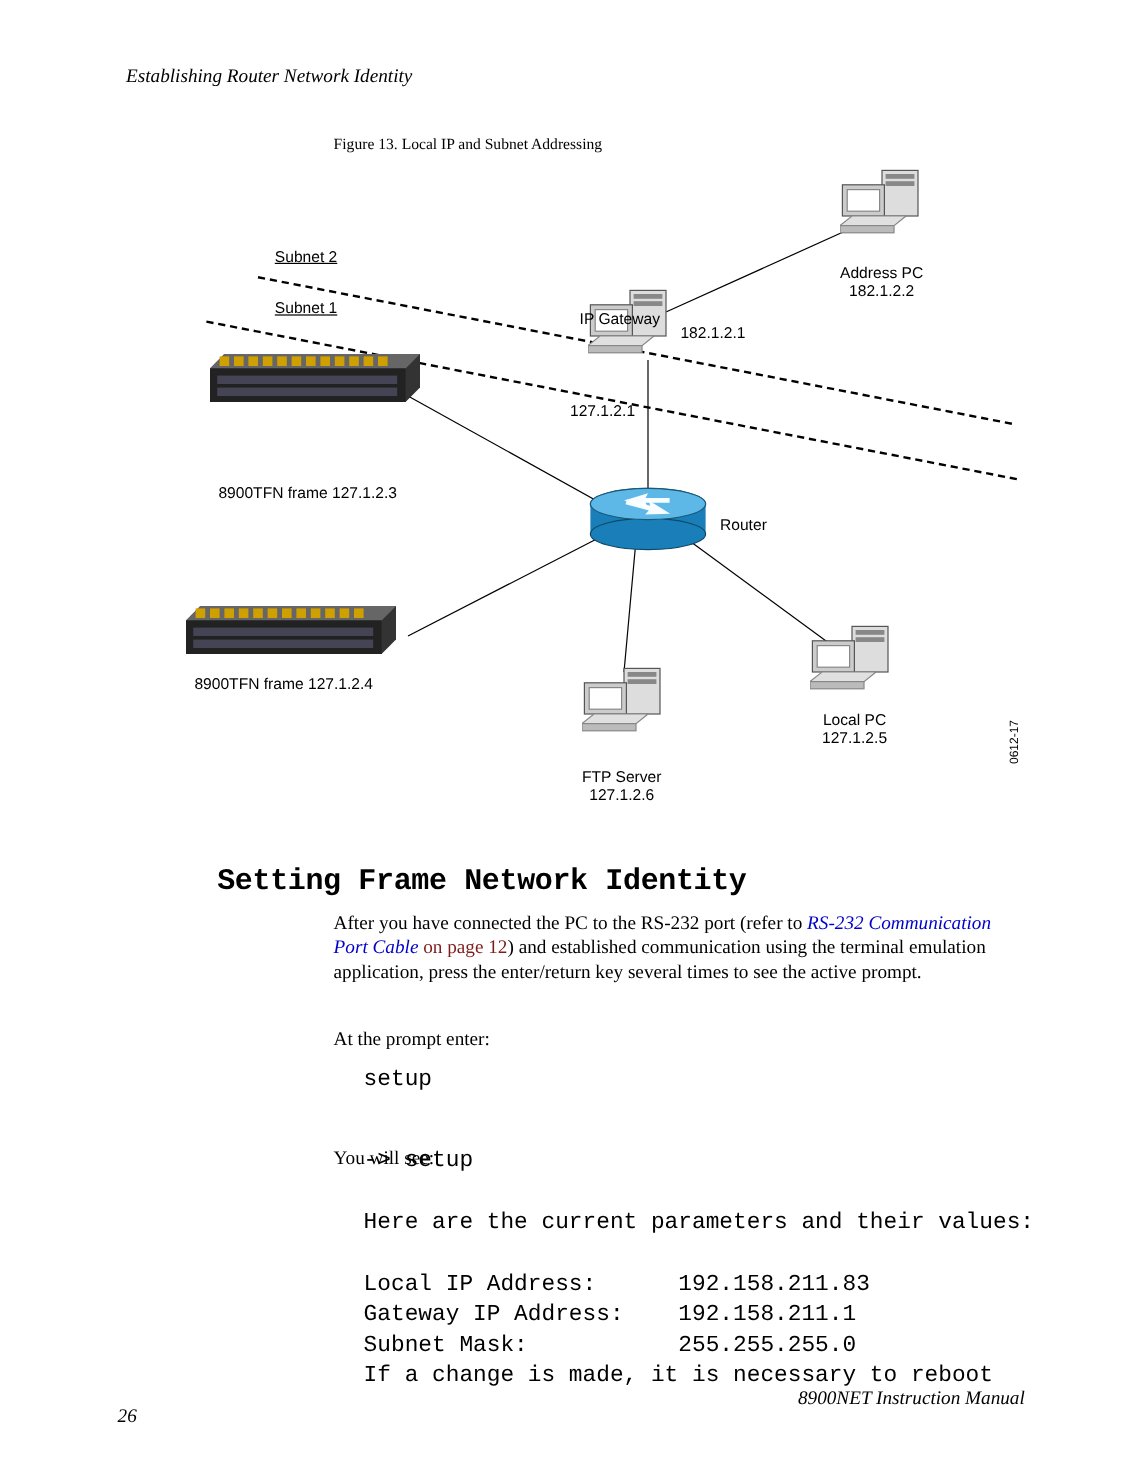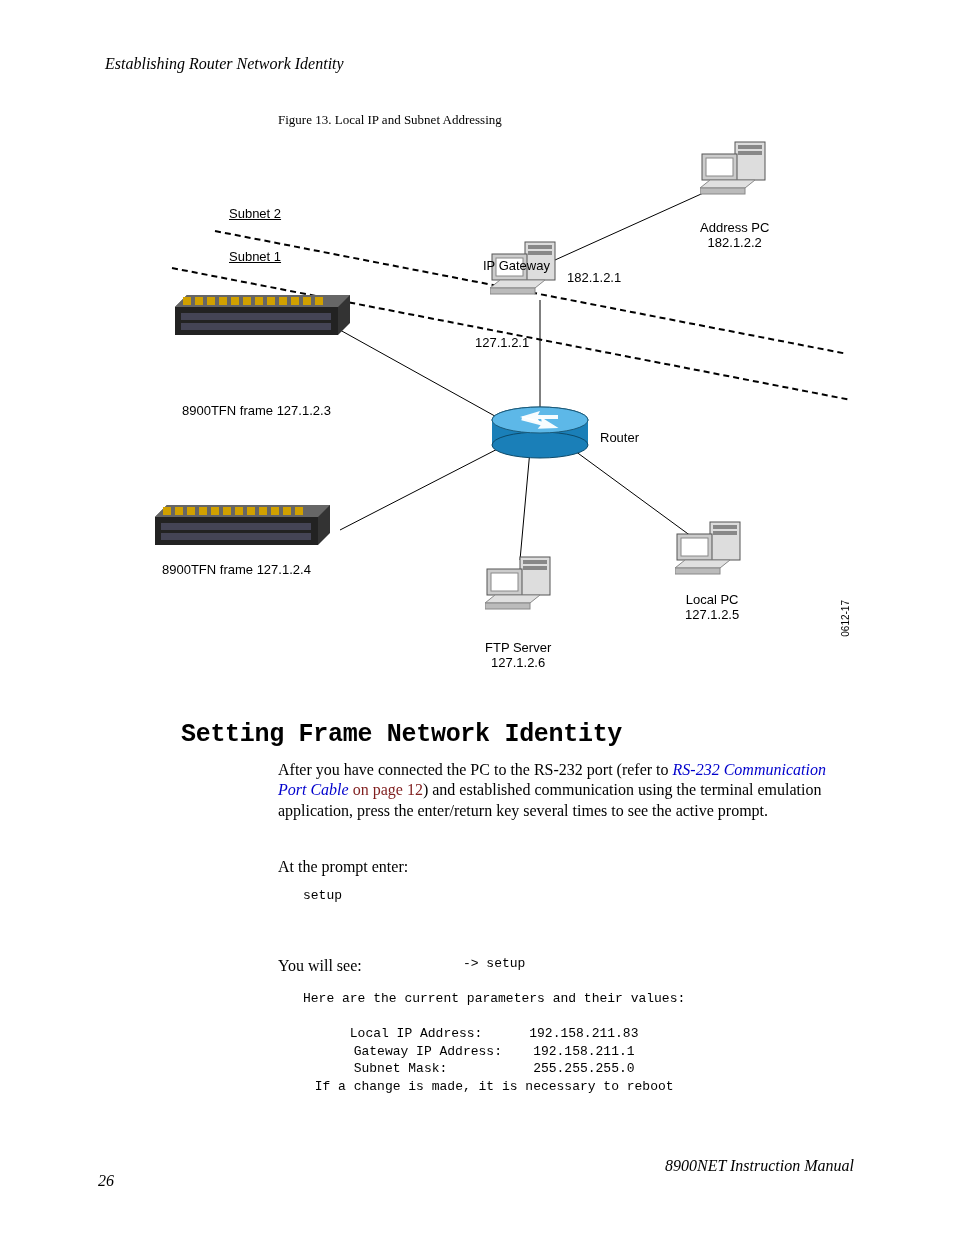--- a/index.html
+++ b/index.html
@@ -67,24 +67,23 @@
     left: 278px;
     width: 580px;
     font-size: 16px;
     line-height: 1.28;
   }
   .link { color: #0000cc; font-style: italic; }
   .mono-block {
     position: absolute;
     left: 303px;
     font-family: "Courier New", Courier, monospace;
-    font-size: 13px;
+    font-size: 19px;
     white-space: pre;
     line-height: 1.35;
-    text-align: center;
   }
   .page-number {
     position: absolute;
     bottom: 45px;
     left: 98px;
     font-style: italic;
     font-size: 16px;
   }
   .manual-title {
     position: absolute;

